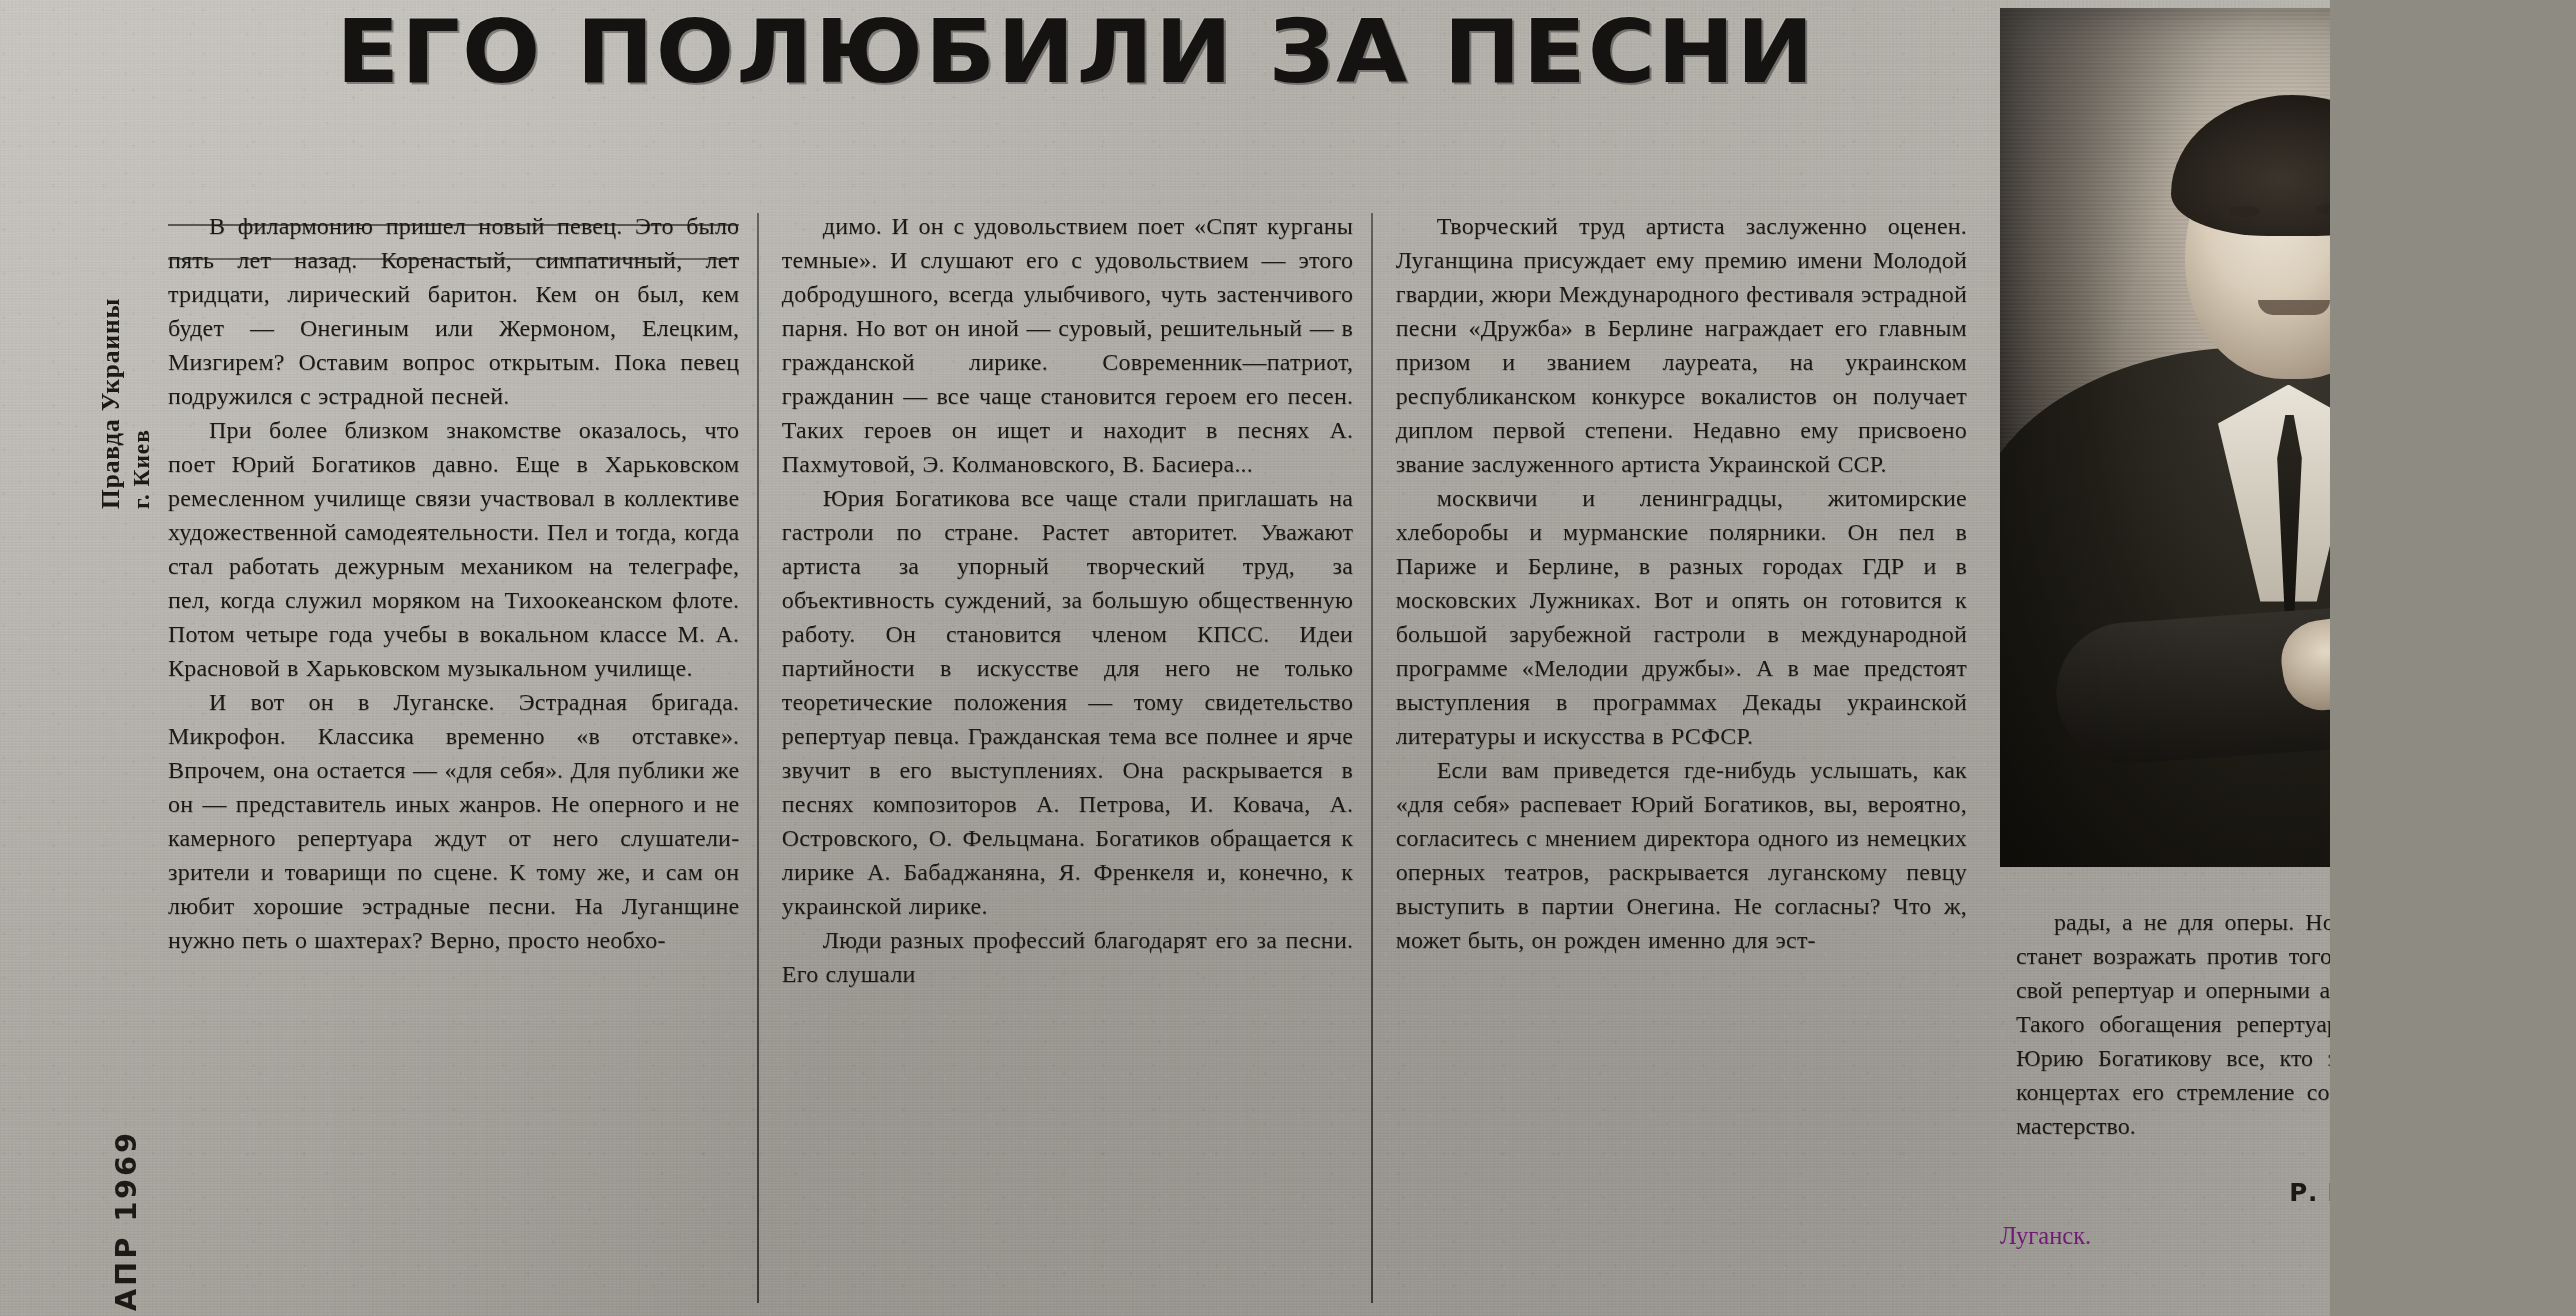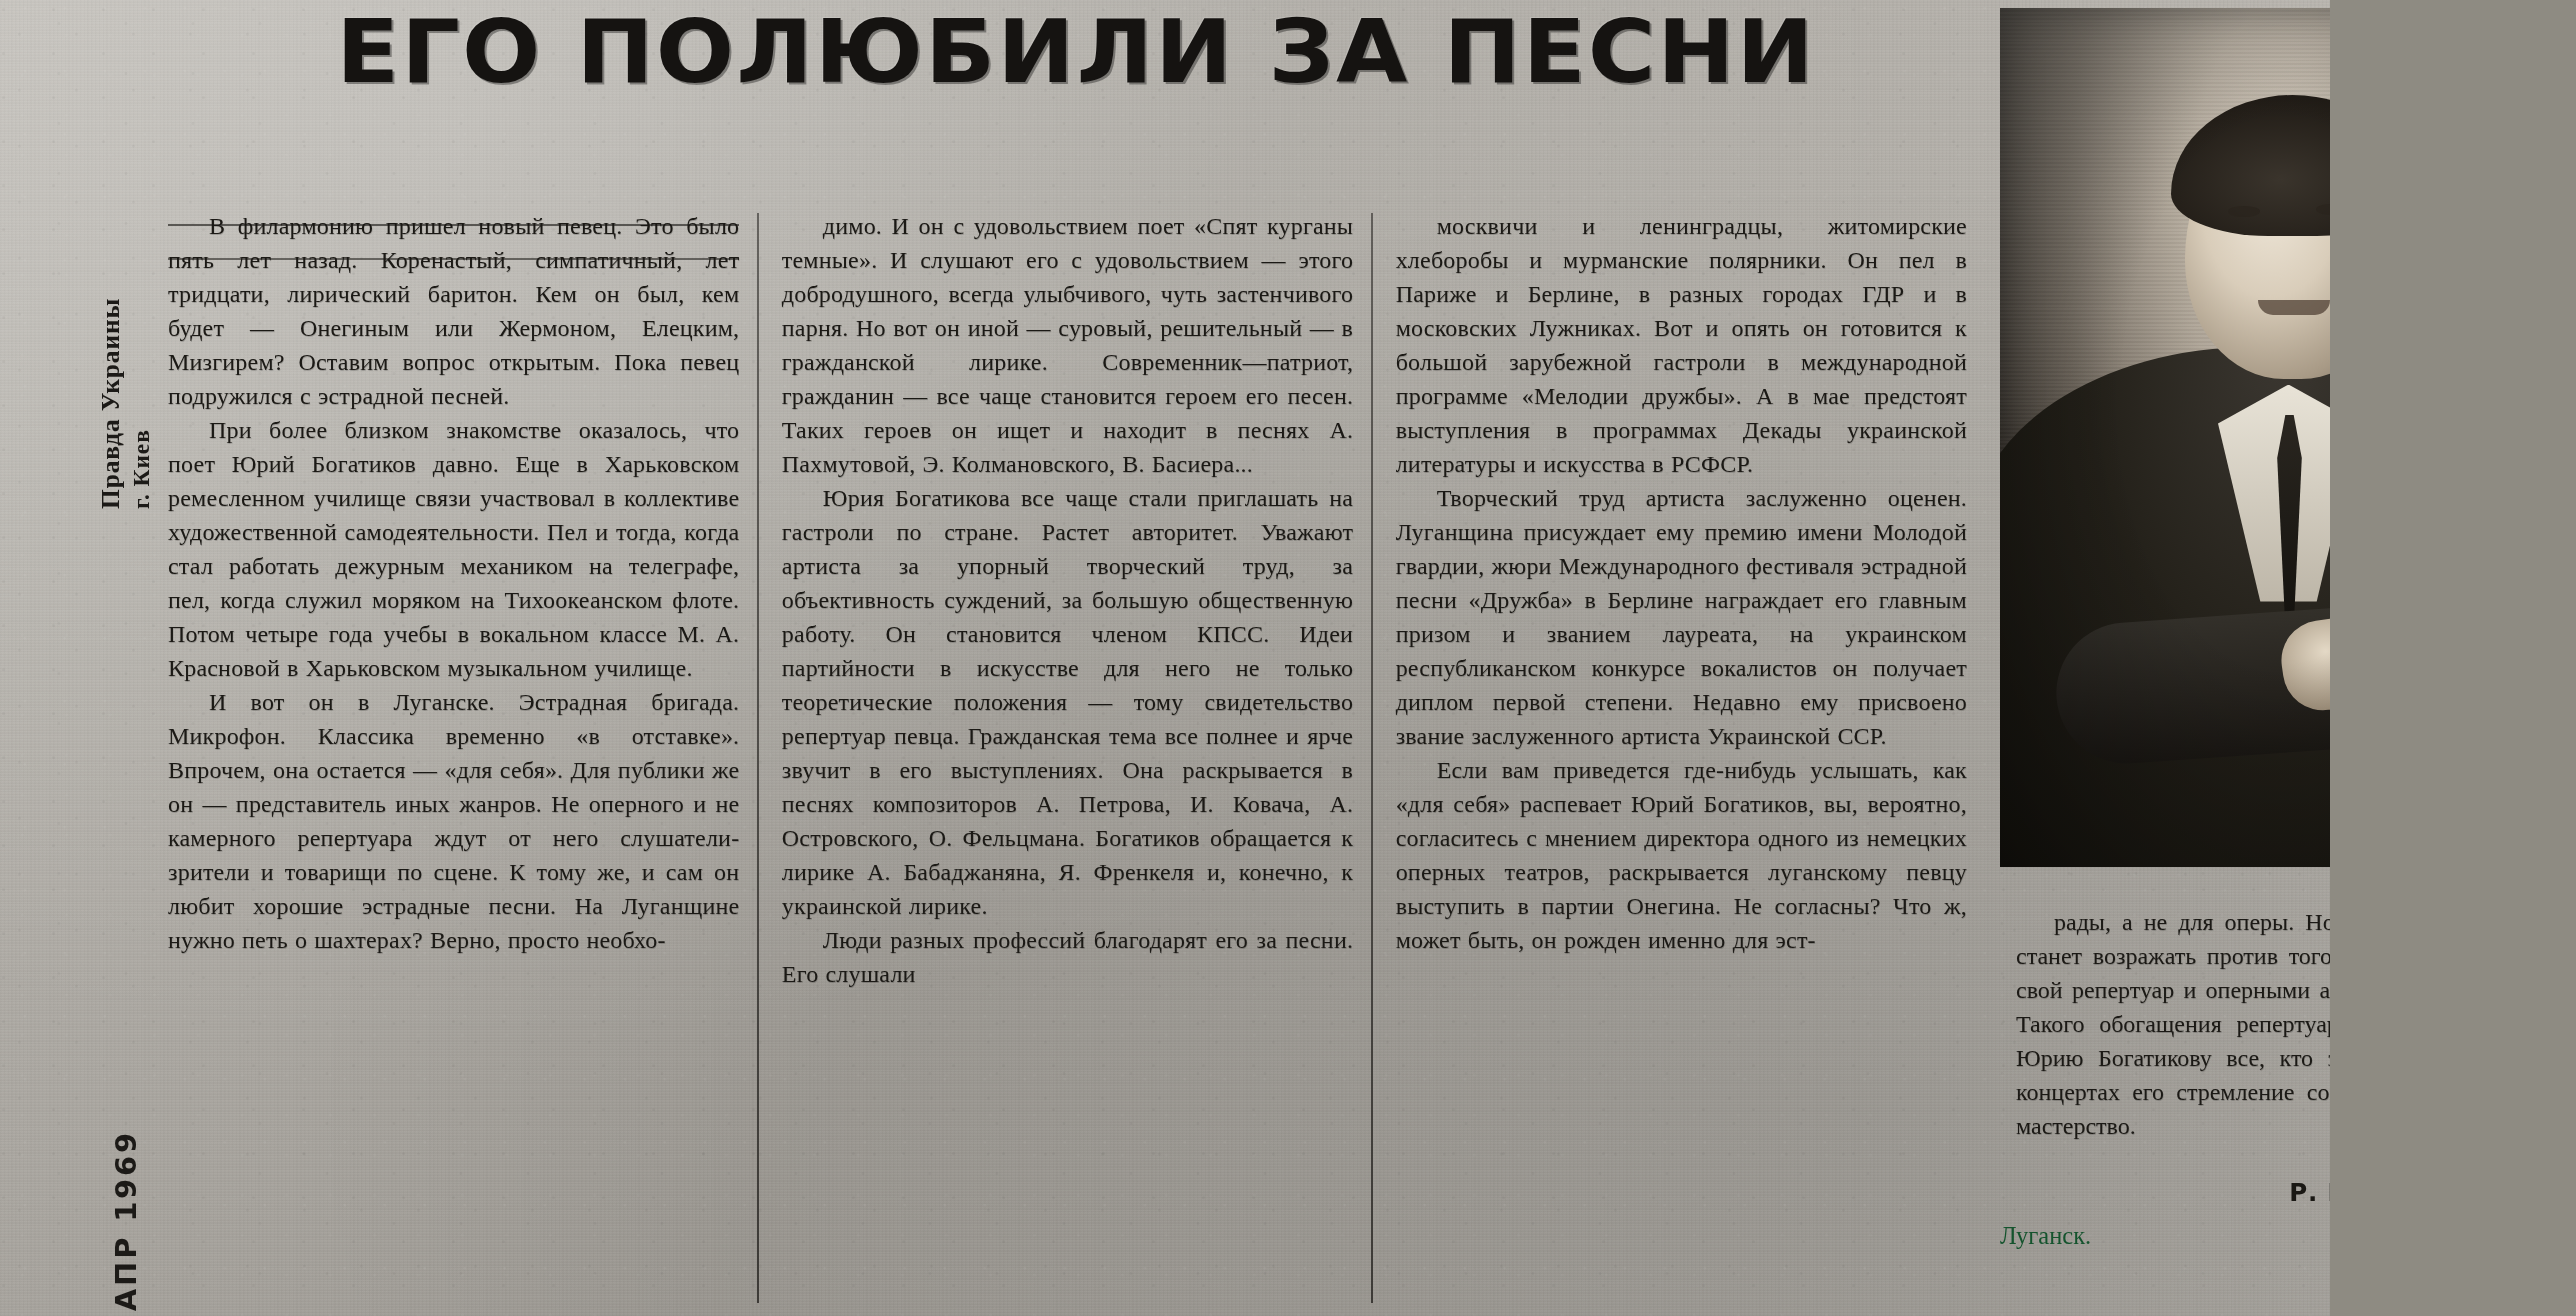--- a/index.html
+++ b/index.html
@@ -285,21 +285,21 @@
     font-family: "DejaVu Sans", sans-serif;
     font-weight: bold;
     font-size: 24.5px;
     letter-spacing: 0.9px;
     color: #1a1814;
   }
   .byline-city {
     margin-top: 15px;
     text-align: left;
     font-size: 24.5px;
-    color: #14532d;
+    color: #701a75;
     font-family: "Liberation Serif", serif;
   }
 </style>
 </head>
 <body>
 
 <div class="page">
   <div class="paper"></div>
   <div class="grain"></div>
 
@@ -316,22 +316,22 @@
       <p class="strike-top strike-top2">В филармонию пришел новый певец. Это было пять лет назад. Коренастый, симпатичный, лет тридцати, лирический баритон. Кем он был, кем будет — Онегиным или Жермоном, Елецким, Мизгирем? Оставим вопрос открытым. Пока певец подружился с эстрадной песней.</p>
       <p>При более близком знакомстве оказалось, что поет Юрий Богатиков давно. Еще в Харьковском ремесленном училище связи участвовал в коллективе художественной самодеятельности. Пел и тогда, когда стал работать дежурным механиком на телеграфе, пел, когда служил моряком на Тихоокеанском флоте. Потом четыре года учебы в вокальном классе М. А. Красновой в Харьковском музыкальном училище.</p>
       <p>И вот он в Луганске. Эстрадная бригада. Микрофон. Классика временно «в отставке». Впрочем, она остается — «для себя». Для публики же он — представитель иных жанров. Не оперного и не камерного репертуара ждут от него слушатели-зрители и товарищи по сцене. К тому же, и сам он любит хорошие эстрадные песни. На Луганщине нужно петь о шахтерах? Верно, просто необхо-</p>
     </div>
     <div class="col divider">
       <p>димо. И он с удовольствием поет «Спят курганы темные». И слушают его с удовольствием — этого добродушного, всегда улыбчивого, чуть застенчивого парня. Но вот он иной — суровый, решительный — в гражданской лирике. Современник—патриот, гражданин — все чаще становится героем его песен. Таких героев он ищет и находит в песнях А. Пахмутовой, Э. Колмановского, В. Басиера...</p>
       <p>Юрия Богатикова все чаще стали приглашать на гастроли по стране. Растет авторитет. Уважают артиста за упорный творческий труд, за объективность суждений, за большую общественную работу. Он становится членом КПСС. Идеи партийности в искусстве для него не только теоретические положения — тому свидетельство репертуар певца. Гражданская тема все полнее и ярче звучит в его выступлениях. Она раскрывается в песнях композиторов А. Петрова, И. Ковача, А. Островского, О. Фельцмана. Богатиков обращается к лирике А. Бабаджаняна, Я. Френкеля и, конечно, к украинской лирике.</p>
       <p>Люди разных профессий благодарят его за песни. Его слушали</p>
     </div>
     <div class="col divider">
+      <p>Творческий труд артиста заслуженно оценен. Луганщина присуждает ему премию имени Молодой гвардии, жюри Международного фестиваля эстрадной песни «Дружба» в Берлине награждает его главным призом и званием лауреата, на украинском республиканском конкурсе вокалистов он получает диплом первой степени. Недавно ему присвоено звание заслуженного артиста Украинской ССР.</p>
       <p>москвичи и ленинградцы, житомирские хлеборобы и мурманские полярники. Он пел в Париже и Берлине, в разных городах ГДР и в московских Лужниках. Вот и опять он готовится к большой зарубежной гастроли в международной программе «Мелодии дружбы». А в мае предстоят выступления в программах Декады украинской литературы и искусства в РСФСР.</p>
-      <p>Творческий труд артиста заслуженно оценен. Луганщина присуждает ему премию имени Молодой гвардии, жюри Международного фестиваля эстрадной песни «Дружба» в Берлине награждает его главным призом и званием лауреата, на украинском республиканском конкурсе вокалистов он получает диплом первой степени. Недавно ему присвоено звание заслуженного артиста Украинской ССР.</p>
       <p>Если вам приведется где-нибудь услышать, как «для себя» распевает Юрий Богатиков, вы, вероятно, согласитесь с мнением директора одного из немецких оперных театров, раскрывается луганскому певцу выступить в партии Онегина. Не согласны? Что ж, может быть, он рожден именно для эст-</p>
     </div>
   </div>
 
   <div class="photo">
     <div class="bg"></div>
     <div class="suit"></div>
     <div class="shirt"></div>
     <div class="tie"></div>
     <div class="arms"></div>

